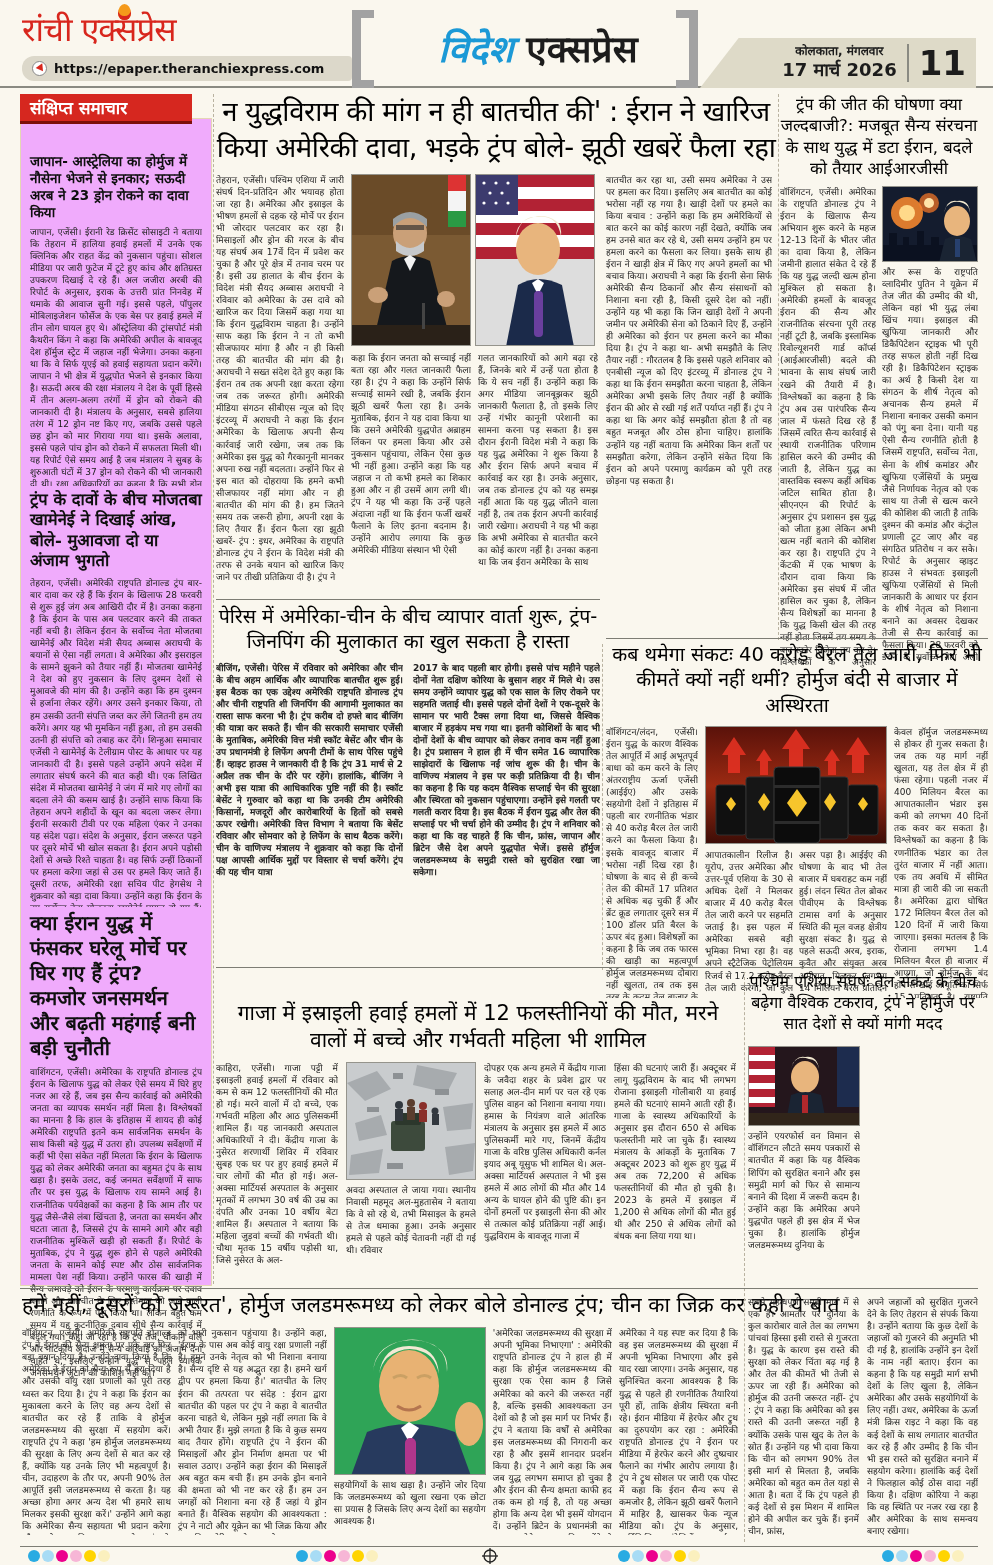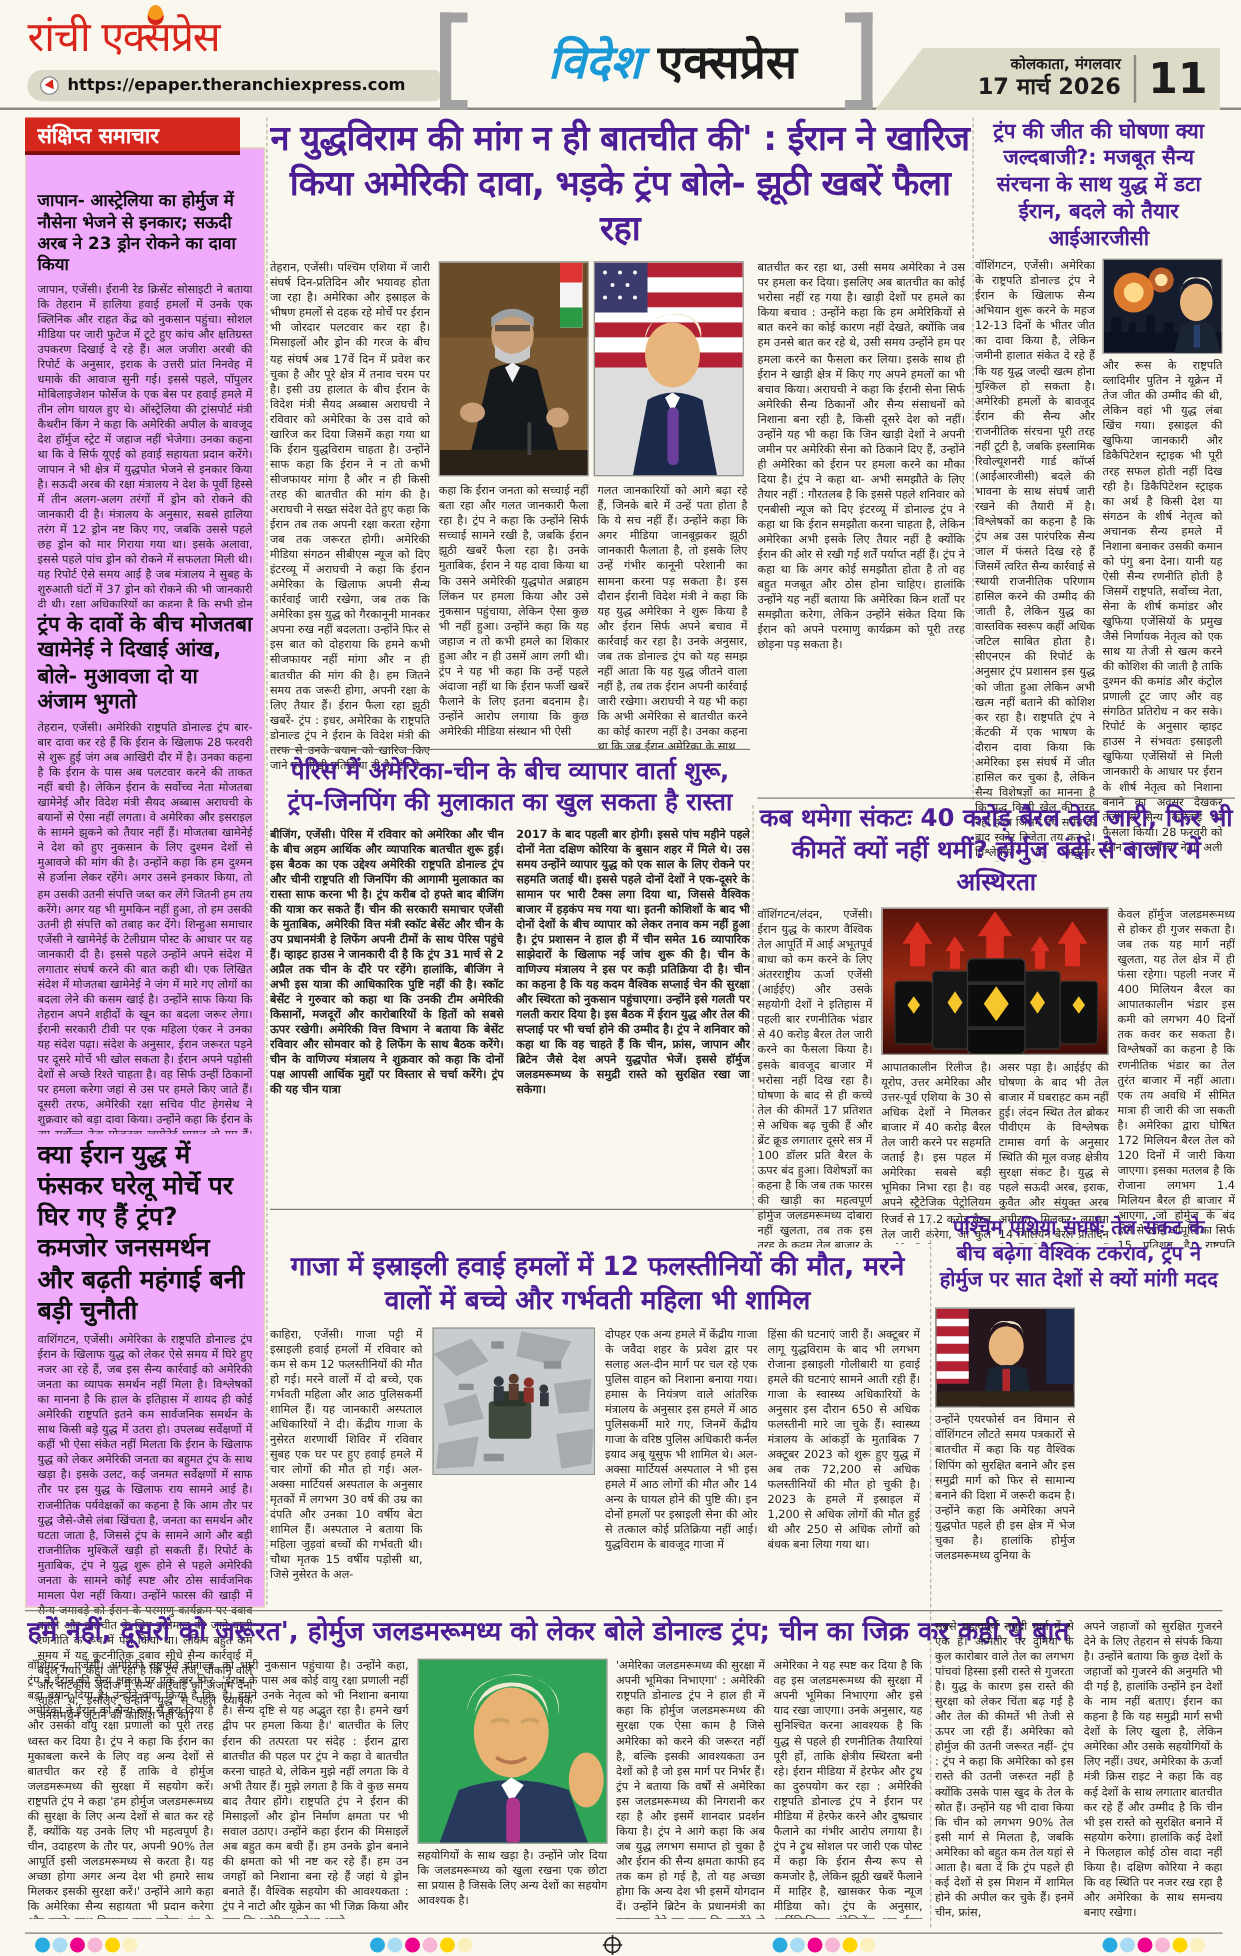--- a/index.html
+++ b/index.html
@@ -14,27 +14,27 @@
   .urlbar span{font-size:13px;font-weight:bold;color:#111;}
   .mouse-ic{width:15px;height:15px;border-radius:50%;background:#fff;border:1px solid #888;position:relative;flex:0 0 auto;}
   .mouse-ic:after{content:"";position:absolute;left:4px;top:3px;border-left:4px solid transparent;border-right:4px solid transparent;border-top:7px solid #d8261d;transform:rotate(-35deg);}
   .bracket{position:absolute;top:10px;width:22px;height:78px;border-color:#a2a2a2;border-style:solid;}
   .bracket.l{left:352px;border-width:8px 0 8px 9px;}
   .bracket.r{left:676px;border-width:8px 9px 8px 0;}
   .section-title{position:absolute;left:380px;top:22px;width:316px;text-align:center;font-size:37px;font-weight:bold;}
   .section-title .blu{color:#1b99d6;font-style:italic;}
   .datebox{position:absolute;left:700px;top:38px;width:276px;height:50px;background:#dedac8;
            clip-path:polygon(14% 0,100% 0,100% 100%,0 100%);display:flex;align-items:center;justify-content:flex-end;padding-right:10px;}
-  .datebox .dt{text-align:right;line-height:1.25;padding-right:10px;border-right:2px solid #8a8a82;}
+  .datebox .dt{text-align:center;line-height:1.25;padding-right:10px;border-right:2px solid #8a8a82;}
   .datebox .dt .l1{font-size:12px;font-weight:bold;}
   .datebox .dt .l2{font-size:18px;font-weight:bold;}
   .datebox .pg{font-size:34px;font-weight:bold;padding-left:10px;}
   
   .bodytext{font-size:9px;line-height:1.34;text-align:justify;overflow:hidden;color:#222;}
-  .hl{font-weight:bold;color:#4c1d95;line-height:1.3;}
+  .hl{font-weight:normal;color:#000000;line-height:1.3;}
   .rule{position:absolute;background:#7d7d74;height:1px;}
   .vsep{position:absolute;width:0;border-left:1px dashed #b9b2a0;}
   .photo{border:1px solid #95948c;background:#ccc;overflow:hidden;flex:0 0 auto;}
   
   .briefs{position:absolute;left:20px;top:94px;width:192px;height:1192px;}
   .briefs-banner{position:relative;width:172px;height:30px;background:#d6271f;border-bottom:3px solid #7d0f0a;color:#fff;
                  font-size:17px;font-weight:bold;display:flex;align-items:center;padding-left:10px;z-index:2;}
   .briefs-box{position:absolute;left:0;top:24px;width:192px;height:1168px;background:#f0abfc;border:1px solid #e4d7b4;padding:16px 9px 8px 9px;}
   .brief-h1{font-size:13.5px;}
   .brief-h2{font-size:16.5px;}
@@ -314,20 +314,21 @@
                 <rect x="48" y="46" width="8" height="12" fill="#32383f"></rect>
               <circle cx="64" cy="40" r="4" fill="#5a3d2e"></circle>
                 <rect x="60" y="44" width="8" height="13" fill="#5a3d2e"></rect>
               <circle cx="76" cy="43" r="4" fill="#8a2f2a"></circle>
                 <rect x="72" y="47" width="8" height="12" fill="#8a2f2a"></rect>
               <circle cx="88" cy="48" r="3.5" fill="#32383f"></circle>
                 <rect x="85" y="51" width="7" height="11" fill="#32383f"></rect>
             </g>
           </svg>
         </div>
+        <div class="bodytext">अवदा अस्पताल ले जाया गया। स्थानीय निवासी महमूद अल-मुहतासेब ने बताया कि वे सो रहे थे, तभी मिसाइल के हमले से तेज धमाका हुआ। उनके अनुसार हमले से पहले कोई चेतावनी नहीं दी गई थी। रविवार</div>
       </div>
       <div class="bodytext tcol">दोपहर एक अन्य हमले में केंद्रीय गाजा के जवैदा शहर के प्रवेश द्वार पर सलाह अल-दीन मार्ग पर चल रहे एक पुलिस वाहन को निशाना बनाया गया। हमास के नियंत्रण वाले आंतरिक मंत्रालय के अनुसार इस हमले में आठ पुलिसकर्मी मारे गए, जिनमें केंद्रीय गाजा के वरिष्ठ पुलिस अधिकारी कर्नल इयाद अबू यूसुफ भी शामिल थे। अल-अक्सा मार्टियर्स अस्पताल ने भी इस हमले में आठ लोगों की मौत और 14 अन्य के घायल होने की पुष्टि की। इन दोनों हमलों पर इस्राइली सेना की ओर से तत्काल कोई प्रतिक्रिया नहीं आई। युद्धविराम के बावजूद गाजा में</div>
       <div class="bodytext tcol">हिंसा की घटनाएं जारी हैं। अक्टूबर में लागू युद्धविराम के बाद भी लगभग रोजाना इस्राइली गोलीबारी या हवाई हमले की घटनाएं सामने आती रही हैं। गाजा के स्वास्थ्य अधिकारियों के अनुसार इस दौरान 650 से अधिक फलस्तीनी मारे जा चुके हैं। स्वास्थ्य मंत्रालय के आंकड़ों के मुताबिक 7 अक्टूबर 2023 को शुरू हुए युद्ध में अब तक 72,200 से अधिक फलस्तीनियों की मौत हो चुकी है। 2023 के हमले में इस्राइल में 1,200 से अधिक लोगों की मौत हुई थी और 250 से अधिक लोगों को बंधक बना लिया गया था।</div>
     </div>
   </div>
 
   <div class="wa">
     <div class="hl wa-h">पश्चिम एशिया संघर्षः तेल संकट के बीच बढ़ेगा वैश्विक टकराव, ट्रंप ने होर्मुज पर सात देशों से क्यों मांगी मदद</div>
     <div class="wa-body">
       <div class="bodytext wa-c1">वॉशिंगटन, एजेंसी। पश्चिम एशिया में जारी युद्ध के बीच वैश्विक तेल आपूर्ति को लेकर चिंता बढ़ती जा रही है। इसी बीच अमेरिका के राष्ट्रपति डोनाल्ड ट्रंप ने कहा है कि उन्होंने करीब सात देशों से युद्धपोत भेजकर होर्मुज स्ट्रेट को खुला रखने की मांग की है। हालांकि इस पर अभी तक किसी देश ने स्पष्ट प्रतिबद्धता नहीं जताई है। जापान, दक्षिण कोरिया और ब्रिटेन जैसे देश इस मामले में शामिल बताए जा रहे हैं।</div>

